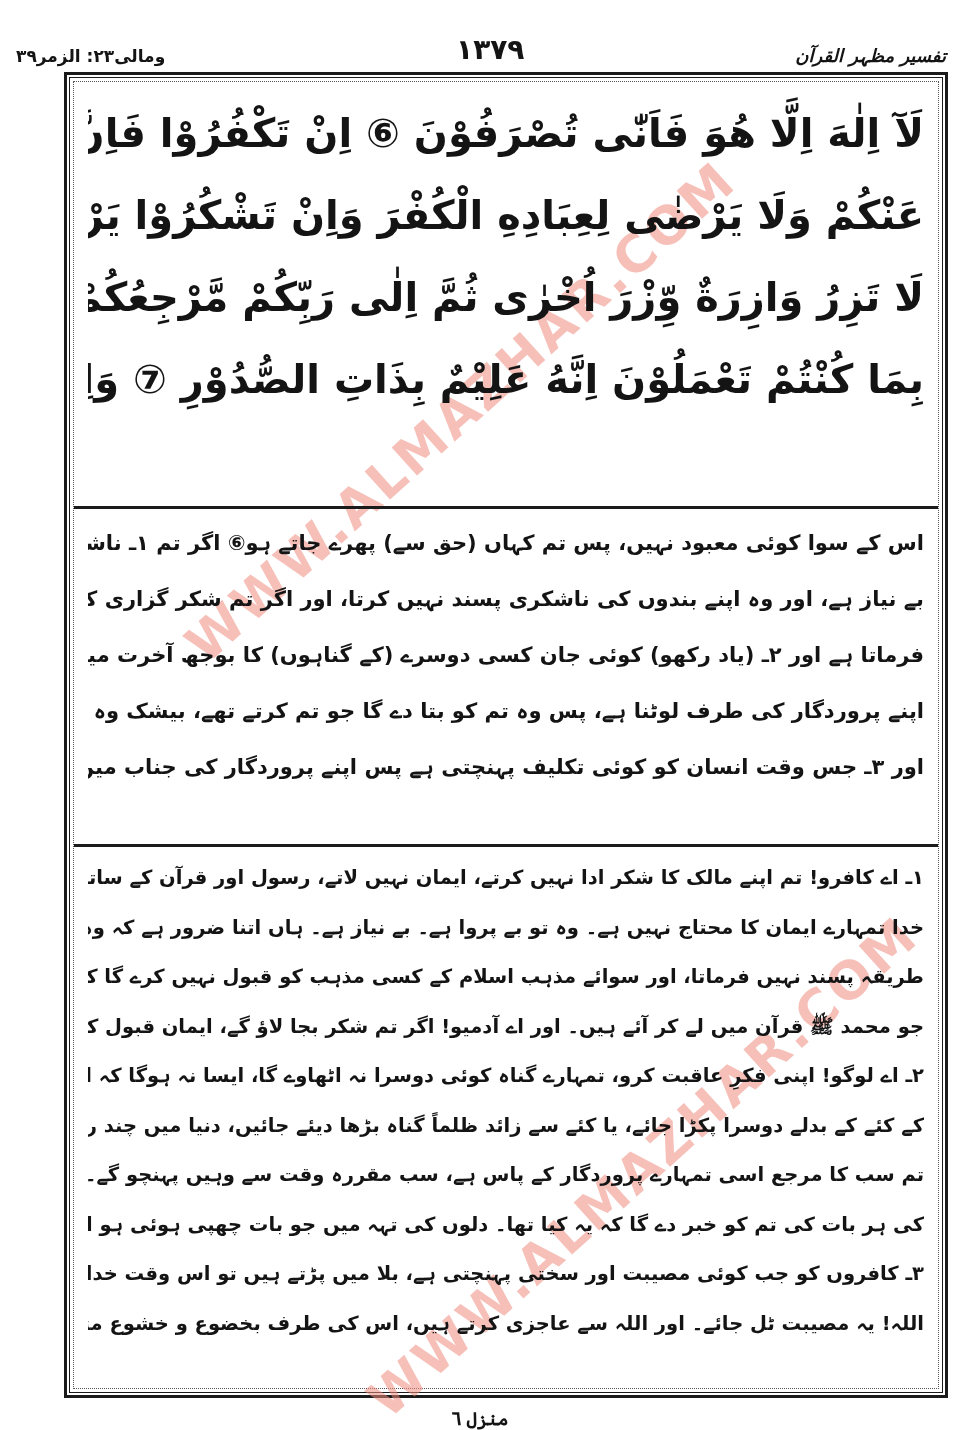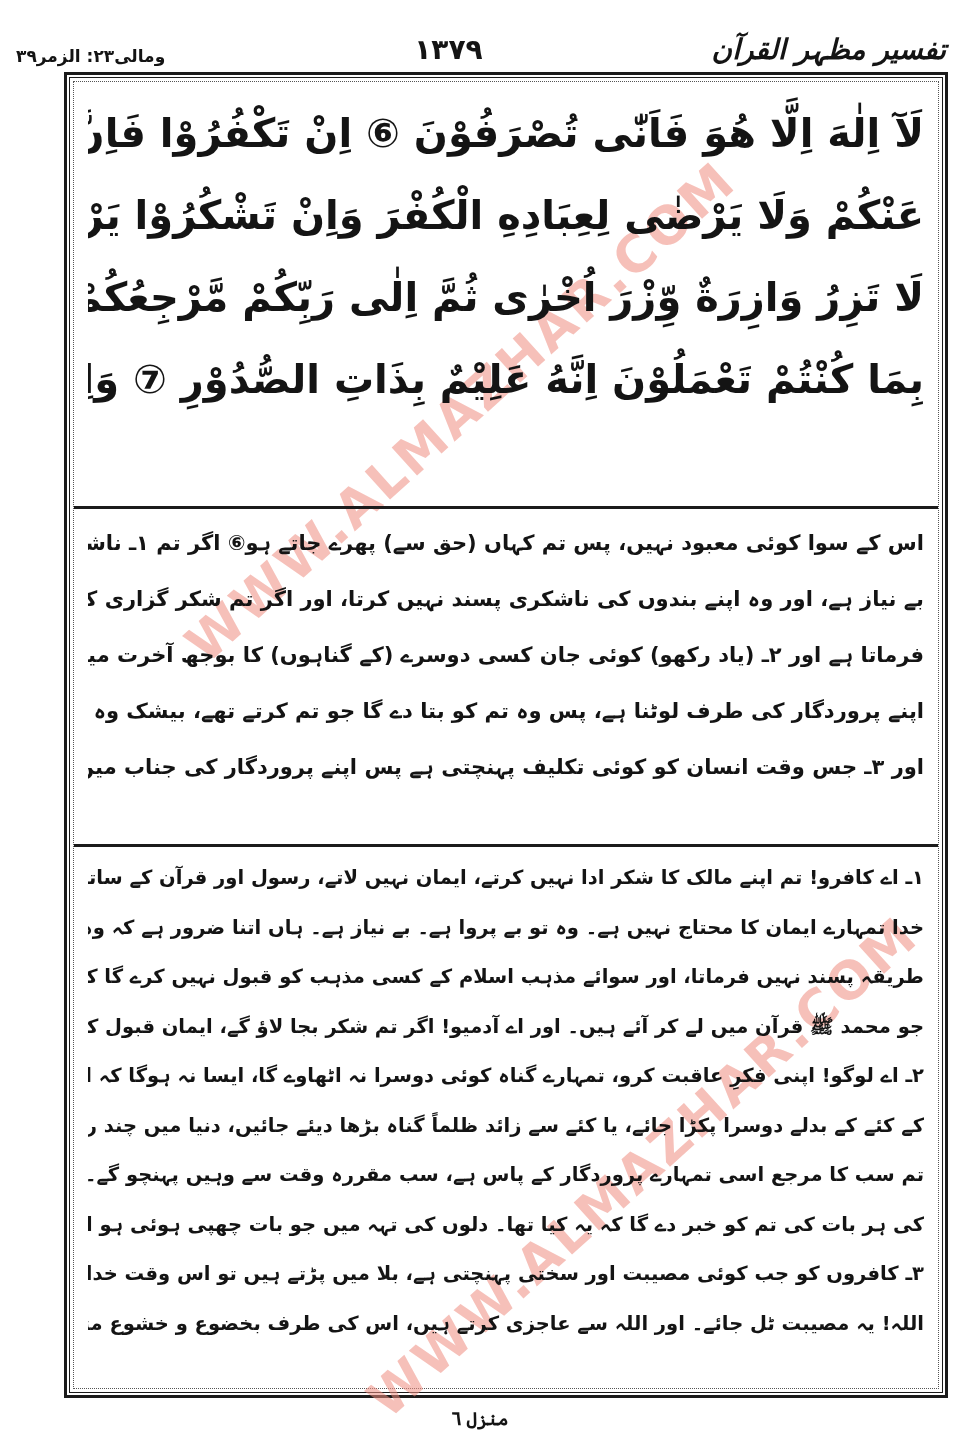--- a/index.html
+++ b/index.html
@@ -13,21 +13,21 @@
   }
   
   .header{
     position:absolute;top:18px;left:0;right:0;height:48px;
     direction:ltr;
     display:flex;align-items:flex-end;justify-content:space-between;
     padding:0 14px 0 16px;
   }
   .header .left-ref{font-size:17px;font-weight:bold;direction:rtl;}
   .header .page-num{font-size:28px;font-weight:bold;letter-spacing:1px;transform:translateX(10px);}
-  .header .book-title{font-size:28px;font-weight:bold;direction:rtl;font-style:italic;}
+  .header .book-title{font-size:18px;font-weight:bold;direction:rtl;font-style:italic;}
   
   .frame{
     position:absolute;top:72px;left:64px;width:884px;height:1326px;
     border:3px solid #1b1b1b;
     padding:2px;
     box-sizing:border-box;
     background:#fff;
   }
   .frame-inner{
     width:100%;height:100%;

